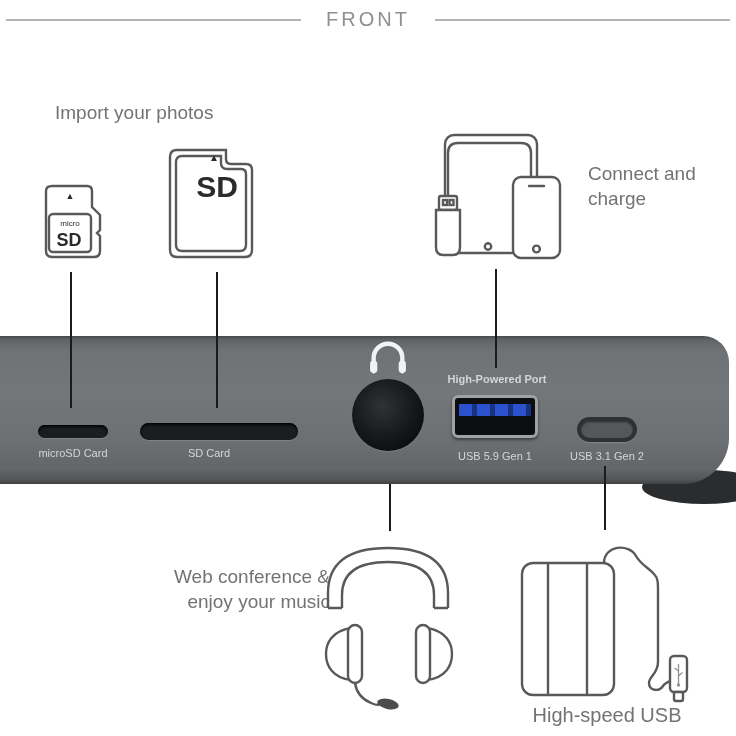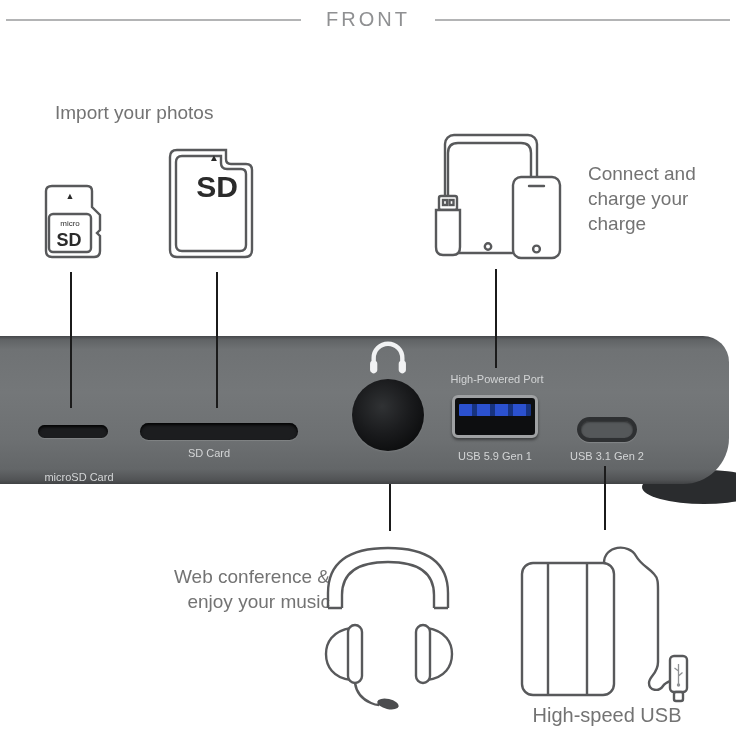--- a/index.html
+++ b/index.html
@@ -53,21 +53,20 @@
     <div class="front-line"></div>
     <div class="front-title">FRONT</div>
     <div class="front-line"></div>
   </div>
 
   <div class="annot" style="left:55px;top:100px;">
     <div>Import your photos</div>
   </div>
   <div class="annot" style="left:588px;top:161px;">
     <div>Connect and</div>
-    <div>charge your</div>
     <div>charge</div>
   </div>
   <div class="annot center" style="left:517px;top:703px;width:180px;font-size:20px;">
     <div>High-speed USB</div>
   </div>
   <div class="annot right" style="left:128px;top:564px;width:202px;">
     <div>Web conference &amp;</div>
     <div>enjoy your music</div>
   </div>
 
@@ -75,31 +74,31 @@
   <div class="vline" style="left:216px;top:272px;height:136px;"></div>
   <div class="vline" style="left:495px;top:269px;height:99px;"></div>
   <div class="vline" style="left:389px;top:484px;height:47px;"></div>
   <div class="vline" style="left:604px;top:466px;height:64px;"></div>
 
   <div class="foot"></div>
   <div class="dock"></div>
 
   <div class="slot microsd"></div>
   <div class="slot sd"></div>
-  <div class="dock-label" style="left:19px;top:447px;margin-top:24px;">microSD Card</div>
+  <div class="dock-label" style="left:13px;top:447px;">microSD Card</div>
   <div class="dock-label" style="left:149px;top:447px;">SD Card</div>
 
   <svg class="hp-icon" width="42" height="38" viewBox="0 0 44 38">
     <path d="M7,33 V19 a15,15 0 0 1 30,0 V33" fill="none" stroke="#f1f2f3" stroke-width="4.6" stroke-linecap="round"></path>
     <rect x="3.2" y="22" width="7.6" height="12.5" rx="3.4" fill="#f1f2f3"></rect>
     <rect x="33.2" y="22" width="7.6" height="12.5" rx="3.4" fill="#f1f2f3"></rect>
   </svg>
   <div class="jack"></div>
 
-  <div class="dock-label" style="left:437px;top:373px;">High-Powered Port</div>
+  <div class="dock-label" style="left:437px;top:373px;font-weight:bold;">High-Powered Port</div>
   <div class="usba">
     <div class="tongue"></div>
   </div>
   <div class="dock-label" style="left:435px;top:450px;">USB 5.9 Gen 1</div>
   <div class="usbc"></div>
   <div class="dock-label" style="left:547px;top:450px;">USB 3.1 Gen 2</div>
 
   <svg class="illus" style="left:40px;top:183px;" width="68" height="78" viewBox="0 0 68 78">
     <path class="shp" d="M12,3 H47 Q52,3 52,8 V24 L60,32 V47 L57,50 L60,53 V68 Q60,74 54,74 H12 Q6,74 6,68 V8 Q6,3 12,3 Z"></path>
     <rect class="ln" x="9" y="31" width="42" height="38" rx="4" stroke-width="2"></rect>

